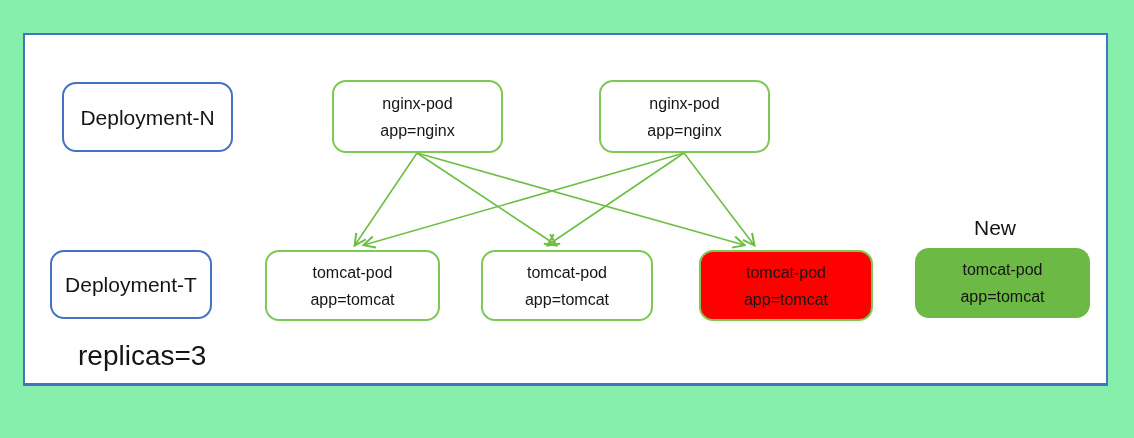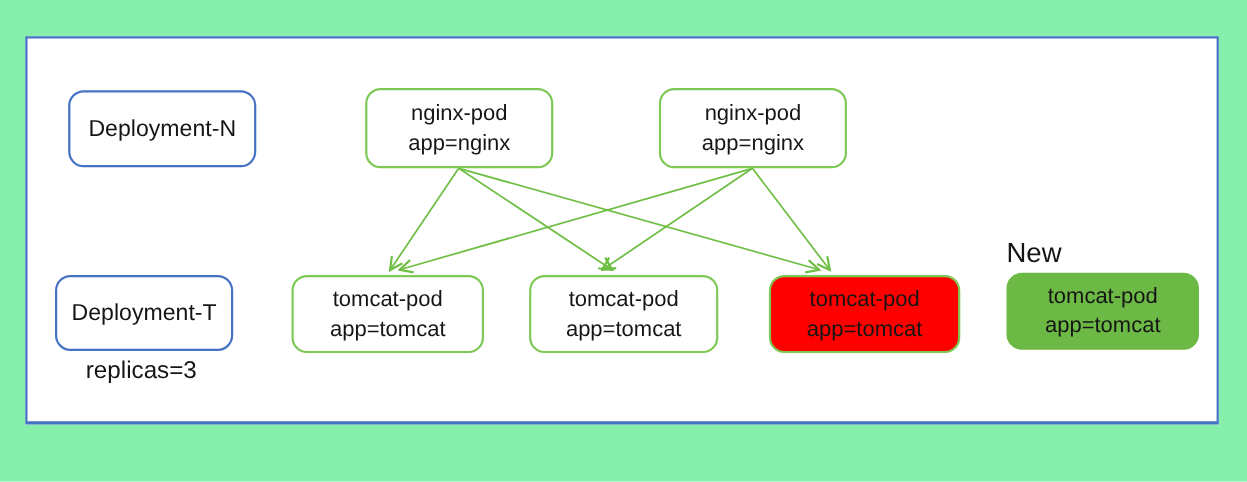--- a/index.html
+++ b/index.html
@@ -31,21 +31,21 @@
   }
   .box {
     position: absolute;
     display: flex;
     flex-direction: column;
     align-items: center;
     justify-content: center;
     text-align: center;
     border-radius: 14px;
     background: #ffffff;
-    font-size: 20px;
+    font-size: 16px;
     line-height: 27px;
     white-space: nowrap;
   }
   .deploy {
     border: 2px solid var(--blue);
     font-size: 21px;
   }
   .pod-outline { border: 2px solid var(--green-border); }
   .pod-red    { border: 2px solid var(--green-border); background: var(--red-fill); }
   .pod-green  { border: 2px solid var(--green-fill);  background: var(--green-fill); }
@@ -54,28 +54,29 @@
   #dep-t   { left: 50px;  top: 250px; width: 162px; height: 69px; justify-content: center; }
   #nginx1  { left: 332px; top: 80px;  width: 171px; height: 73px; }
   #nginx2  { left: 599px; top: 80px;  width: 171px; height: 73px; }
   #tomcat1 { left: 265px; top: 250px; width: 175px; height: 71px; }
   #tomcat2 { left: 481px; top: 250px; width: 172px; height: 71px; }
   #tomcat3 { left: 699px; top: 250px; width: 174px; height: 71px; }
   #tomcat4 { left: 915px; top: 248px; width: 175px; height: 70px; }
 
   .replicas {
     position: absolute;
-    left: 78px; top: 324px;
-    font-size: 22px;
+    left: 78px; top: 340px;
+    font-size: 28px;
   }
   .new-label {
     position: absolute;
     left: 915px; top: 216px;
     width: 160px;
-    font-size: 25px;
+    text-align: center;
+    font-size: 21px;
   }
   svg.arrows {
     position: absolute;
     left: 0; top: 0;
     width: 1134px; height: 438px;
     pointer-events: none;
   }
   .arrow { stroke: var(--green-line); stroke-width: 1.6; fill: none; }
   .arrow-head { stroke: var(--green-line); fill: none; }
 </style>

